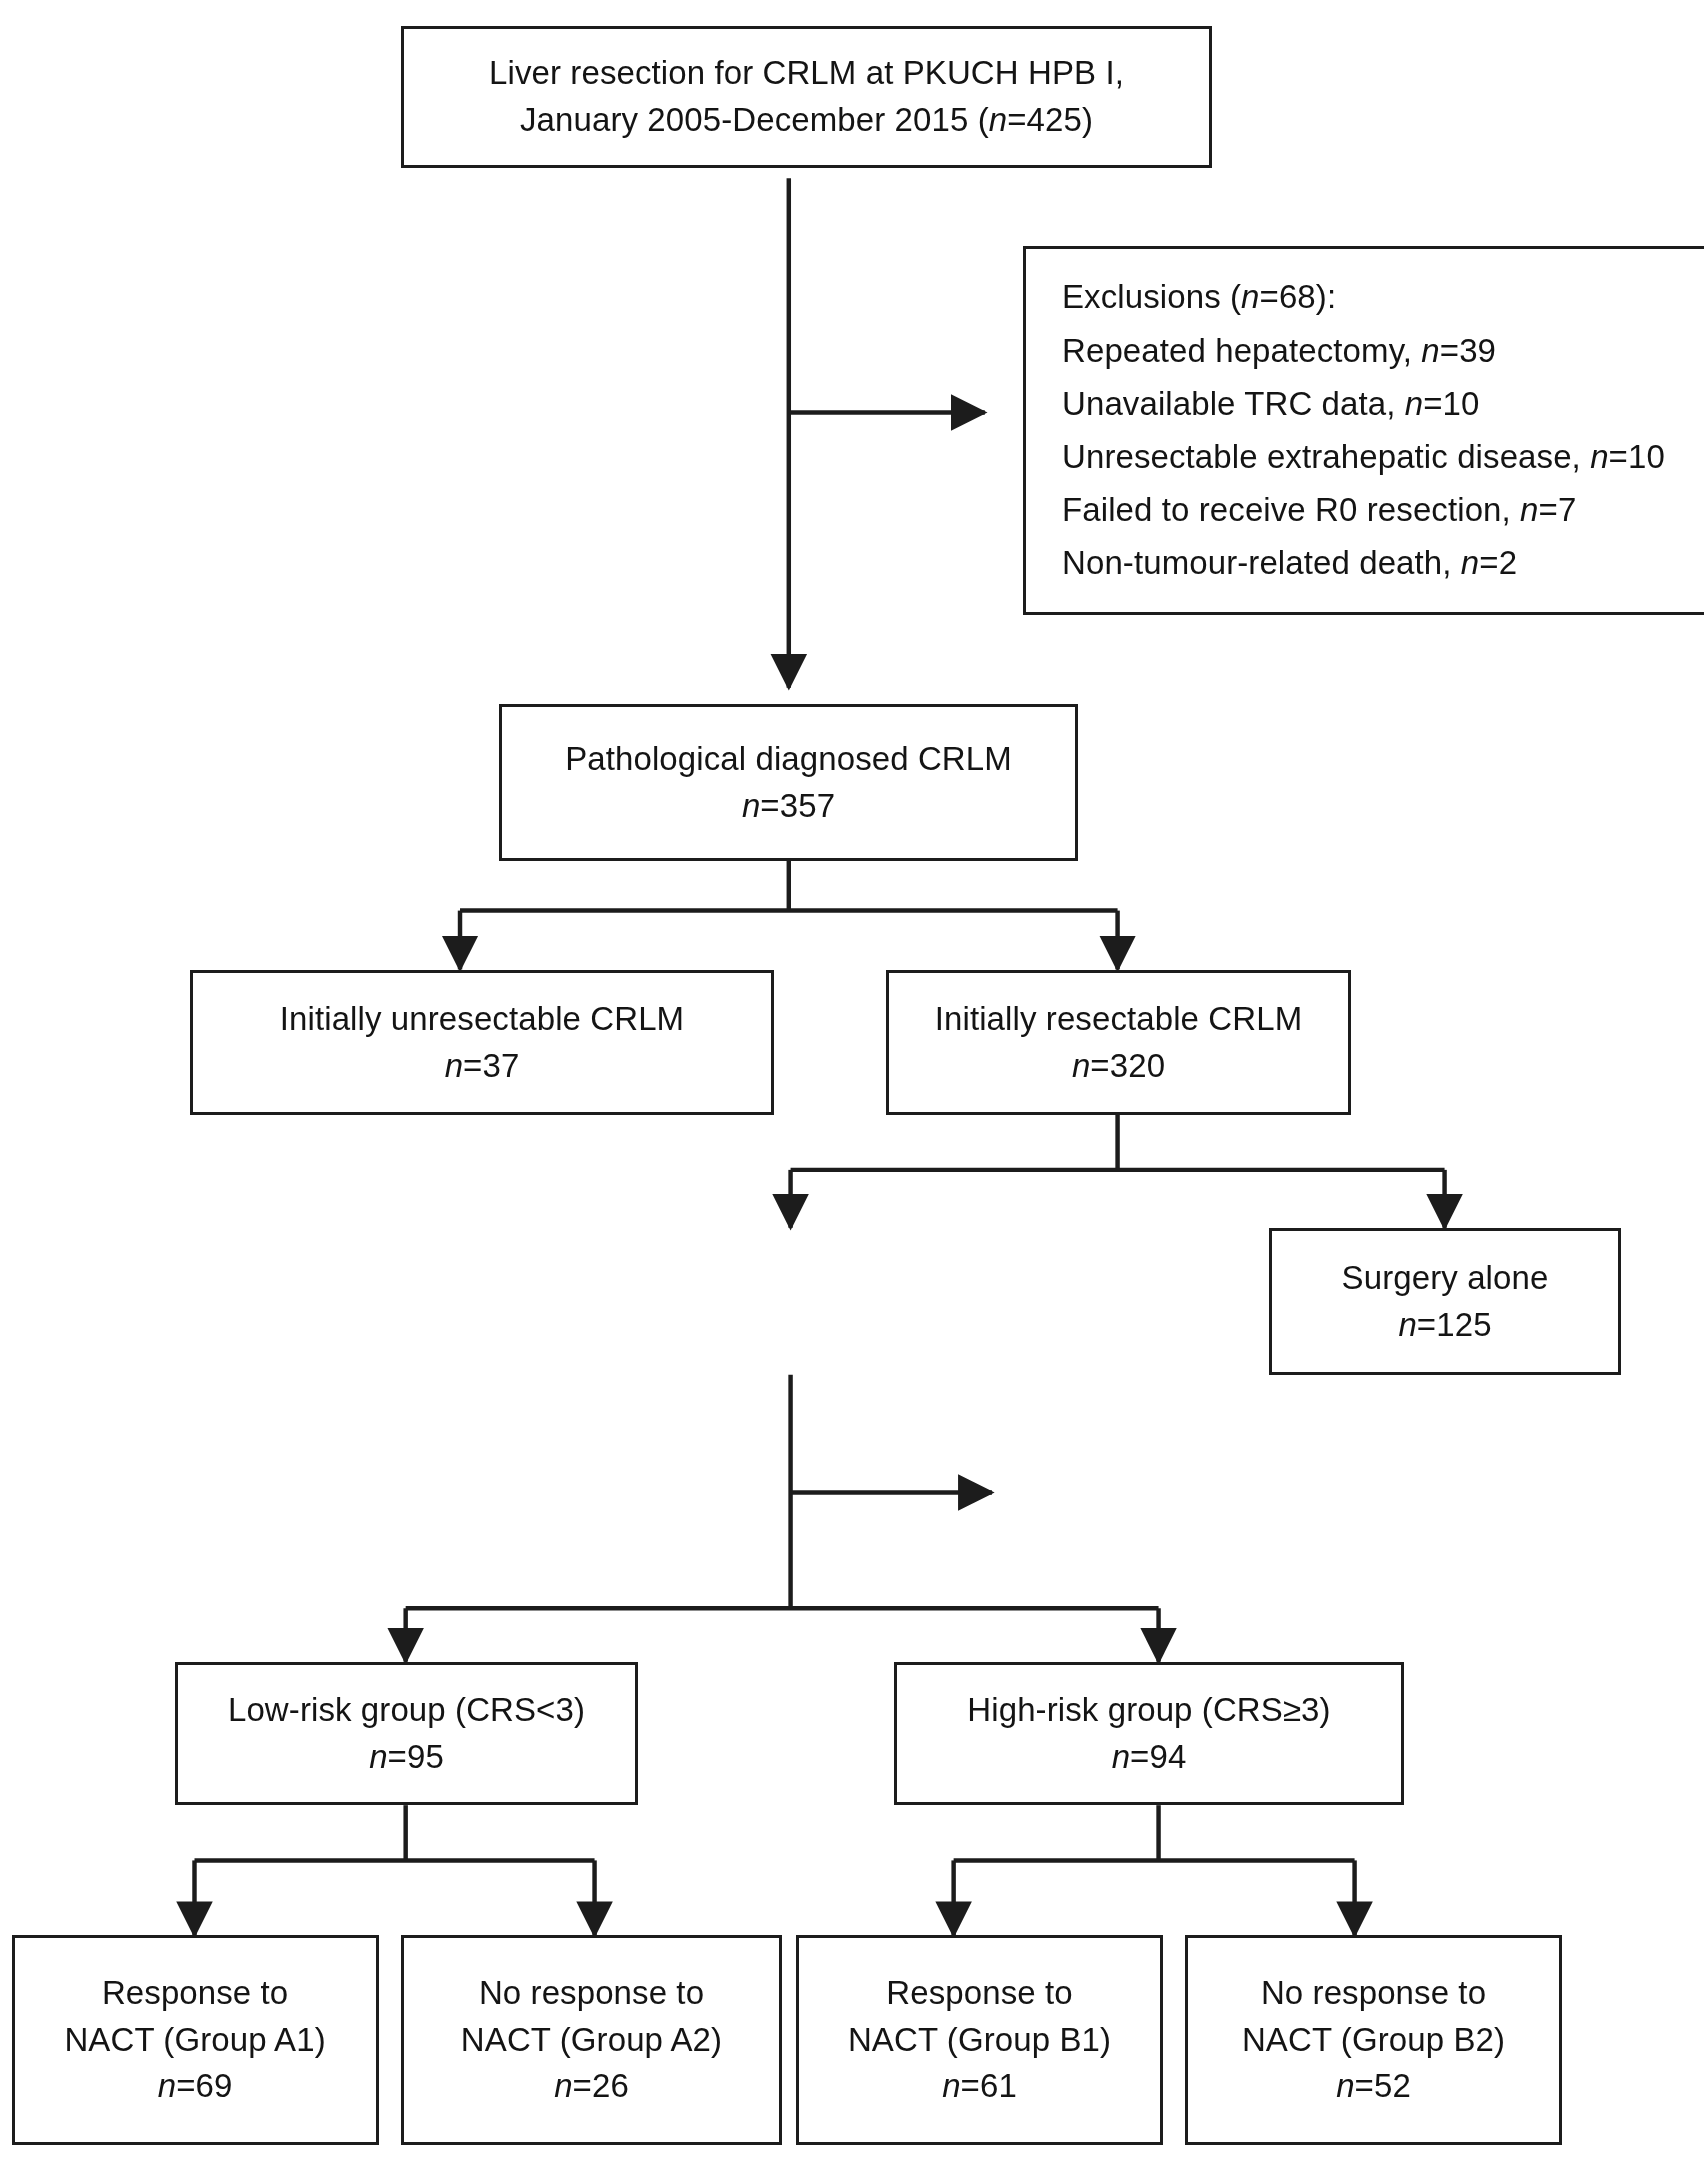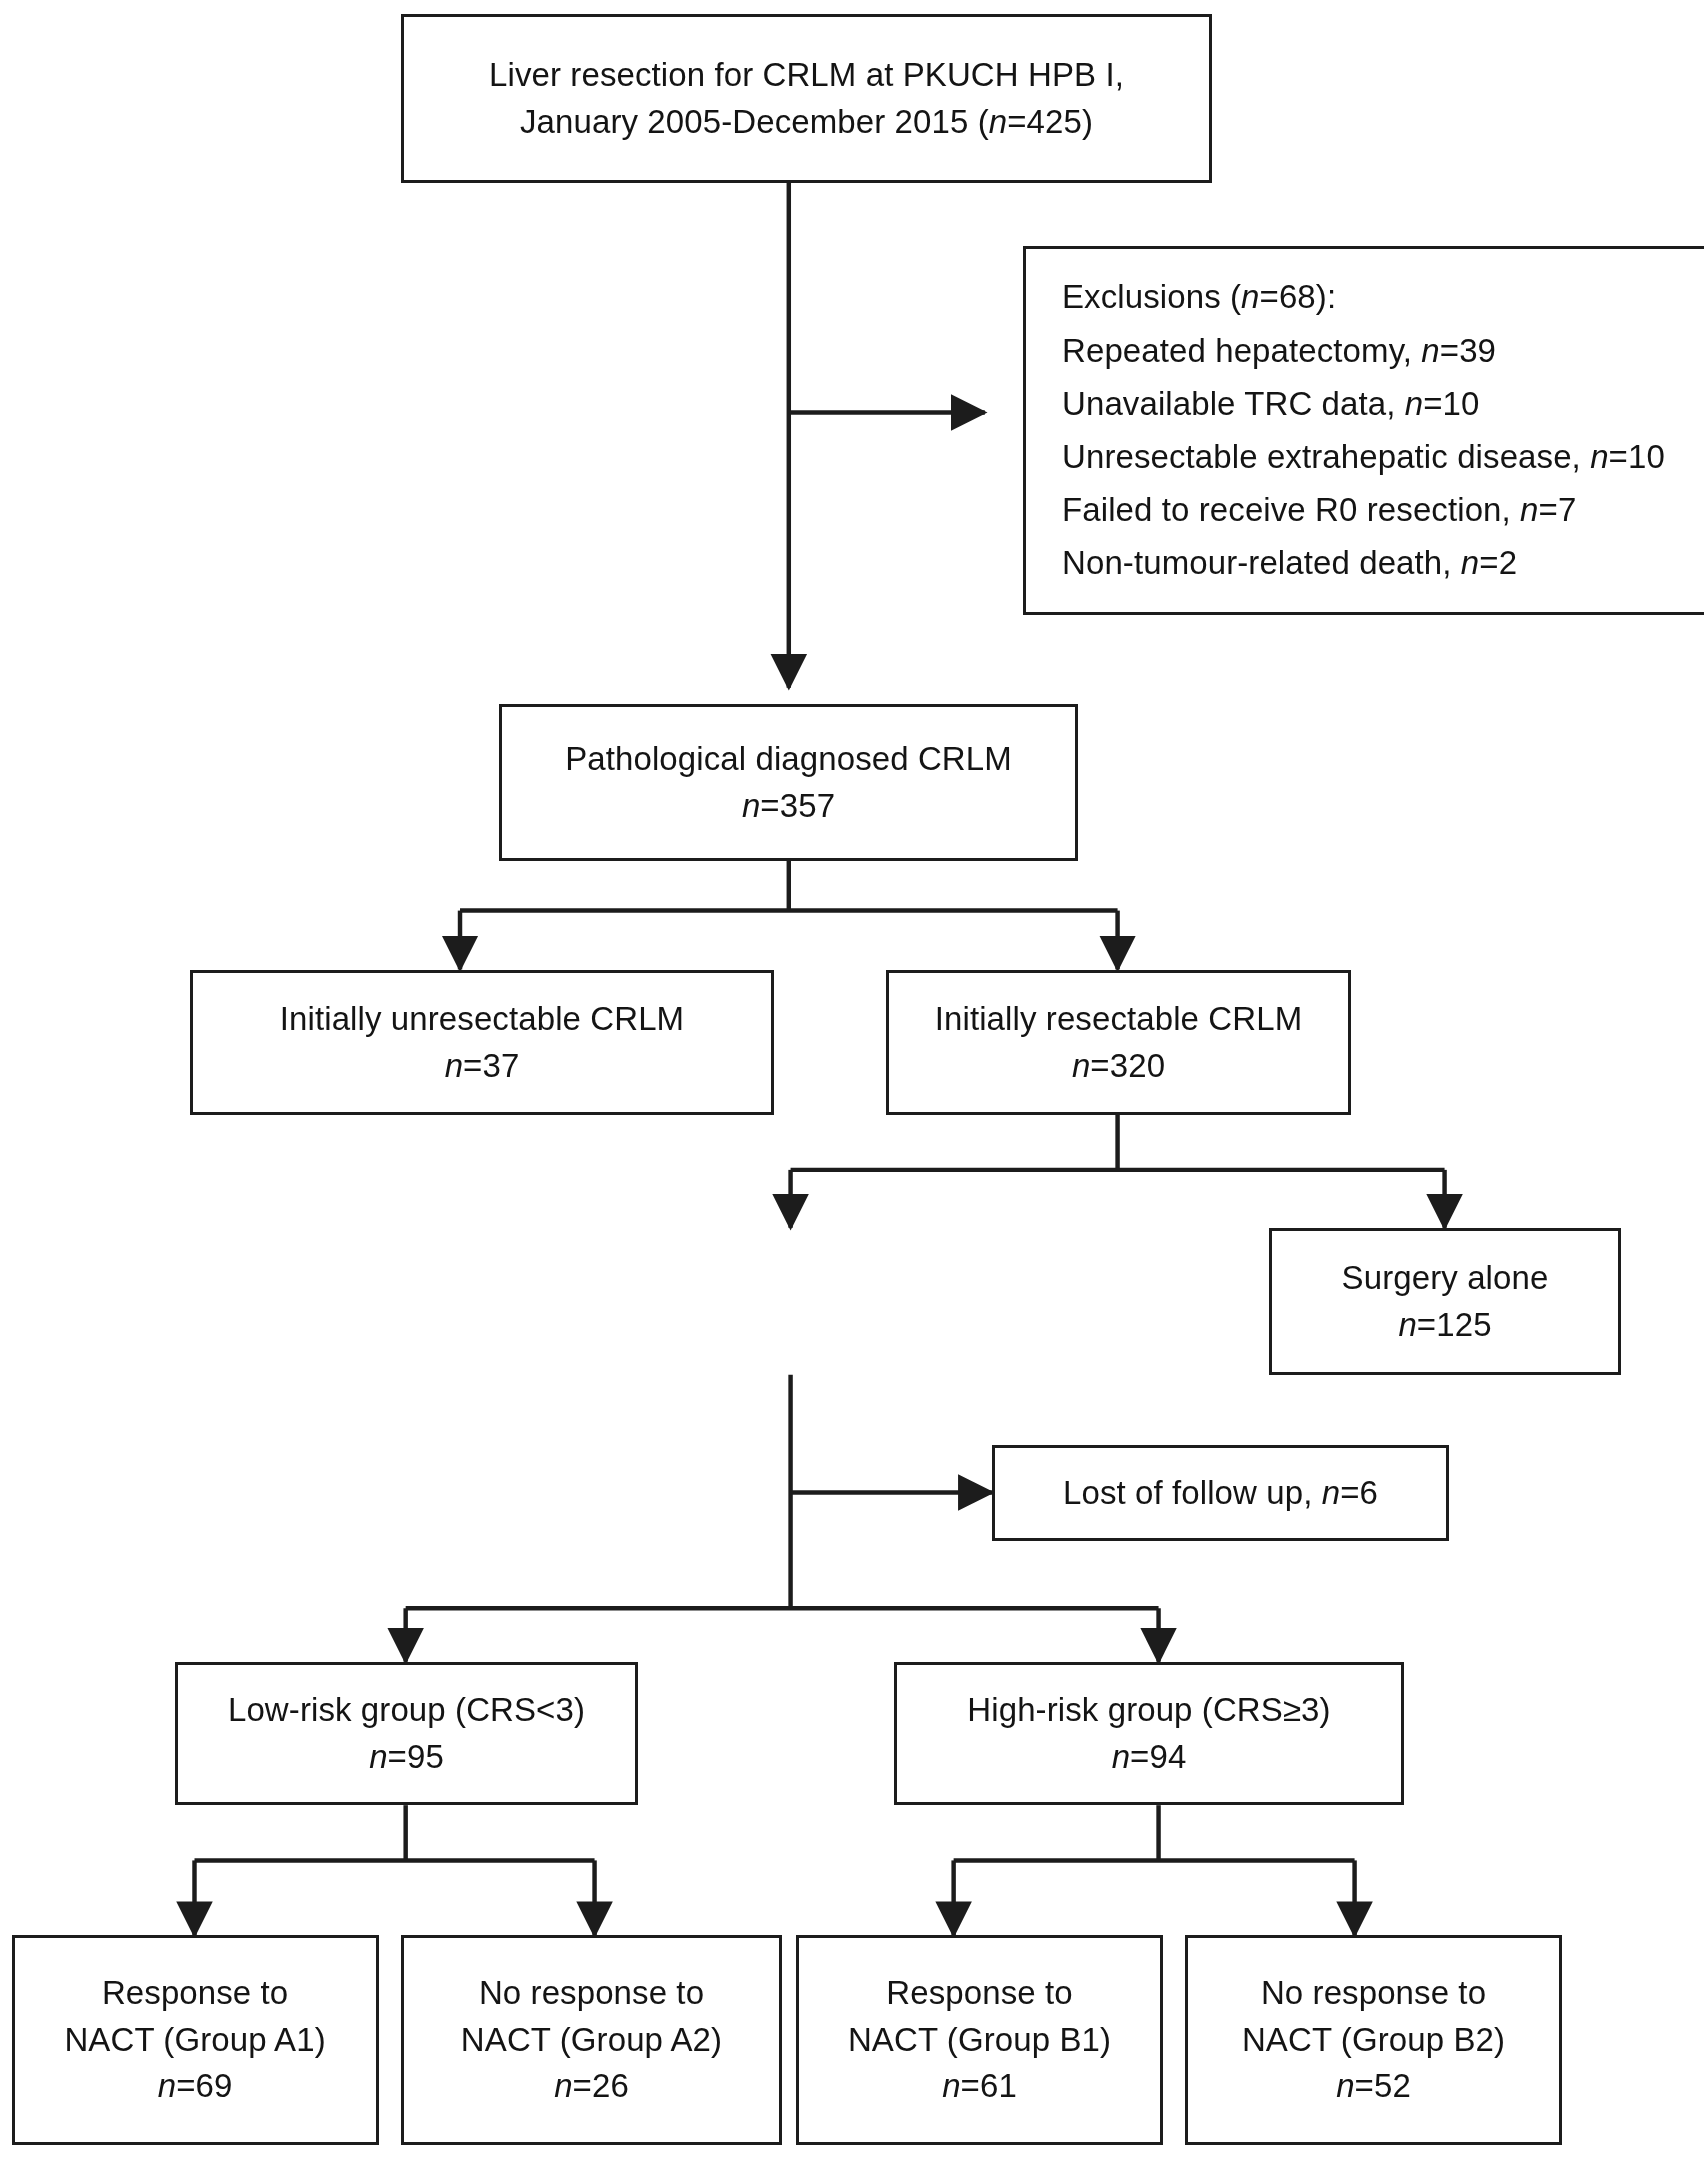--- a/index.html
+++ b/index.html
@@ -92,21 +92,21 @@
       <line x1="218" y1="2088" x2="218" y2="2172" marker-end="url(#ah)"></line>
       <line x1="667" y1="2088" x2="667" y2="2172" marker-end="url(#ah)"></line>
 
       <line x1="1300" y1="2026" x2="1300" y2="2088"></line>
       <line x1="1070" y1="2088" x2="1520" y2="2088"></line>
       <line x1="1070" y1="2088" x2="1070" y2="2172" marker-end="url(#ah)"></line>
       <line x1="1520" y1="2088" x2="1520" y2="2172" marker-end="url(#ah)"></line>
     </g>
   </svg>
 
-  <div class="node" style="left:401px; top:14px; width:811px; height:169px;">
+  <div class="node" style="left:401px; top:26px; width:811px; height:142px;">
     <span class="ln">Liver resection for CRLM at PKUCH HPB I,</span>
     <span class="ln"><span>January 2005-December 2015 (</span><span class="nvar">n</span><span>=425)</span></span>
   </div>
 
   <div class="node left-align" style="left:1023px; top:246px; width:808px; height:369px;">
     <span class="ln"><span>Exclusions (</span><span class="nvar">n</span><span>=68):</span></span>
     <span class="ln"><span>Repeated hepatectomy, </span><span class="nvar">n</span><span>=39</span></span>
     <span class="ln"><span>Unavailable TRC data, </span><span class="nvar">n</span><span>=10</span></span>
     <span class="ln"><span>Unresectable extrahepatic disease, </span><span class="nvar">n</span><span>=10</span></span>
     <span class="ln"><span>Failed to receive R0 resection, </span><span class="nvar">n</span><span>=7</span></span>
@@ -127,23 +127,20 @@
     <span class="ln">Initially resectable CRLM</span>
     <span class="ln"><span class="nvar">n</span><span>=320</span></span>
   </div>
 
 
   <div class="node" style="left:1269px; top:1228px; width:352px; height:147px;">
     <span class="ln">Surgery alone</span>
     <span class="ln"><span class="nvar">n</span><span>=125</span></span>
   </div>
 
-  <div class="node" style="left:992px; top:1445px; width:457px; height:96px;">
-    <span class="ln"><span>Lost of follow up, </span><span class="nvar">n</span><span>=6</span></span>
-  </div>
 
   <div class="node" style="left:175px; top:1662px; width:463px; height:143px;">
     <span class="ln">Low-risk group (CRS&lt;3)</span>
     <span class="ln"><span class="nvar">n</span><span>=95</span></span>
   </div>
 
   <div class="node" style="left:894px; top:1662px; width:510px; height:143px;">
     <span class="ln">High-risk group (CRS≥3)</span>
     <span class="ln"><span class="nvar">n</span><span>=94</span></span>
   </div>

